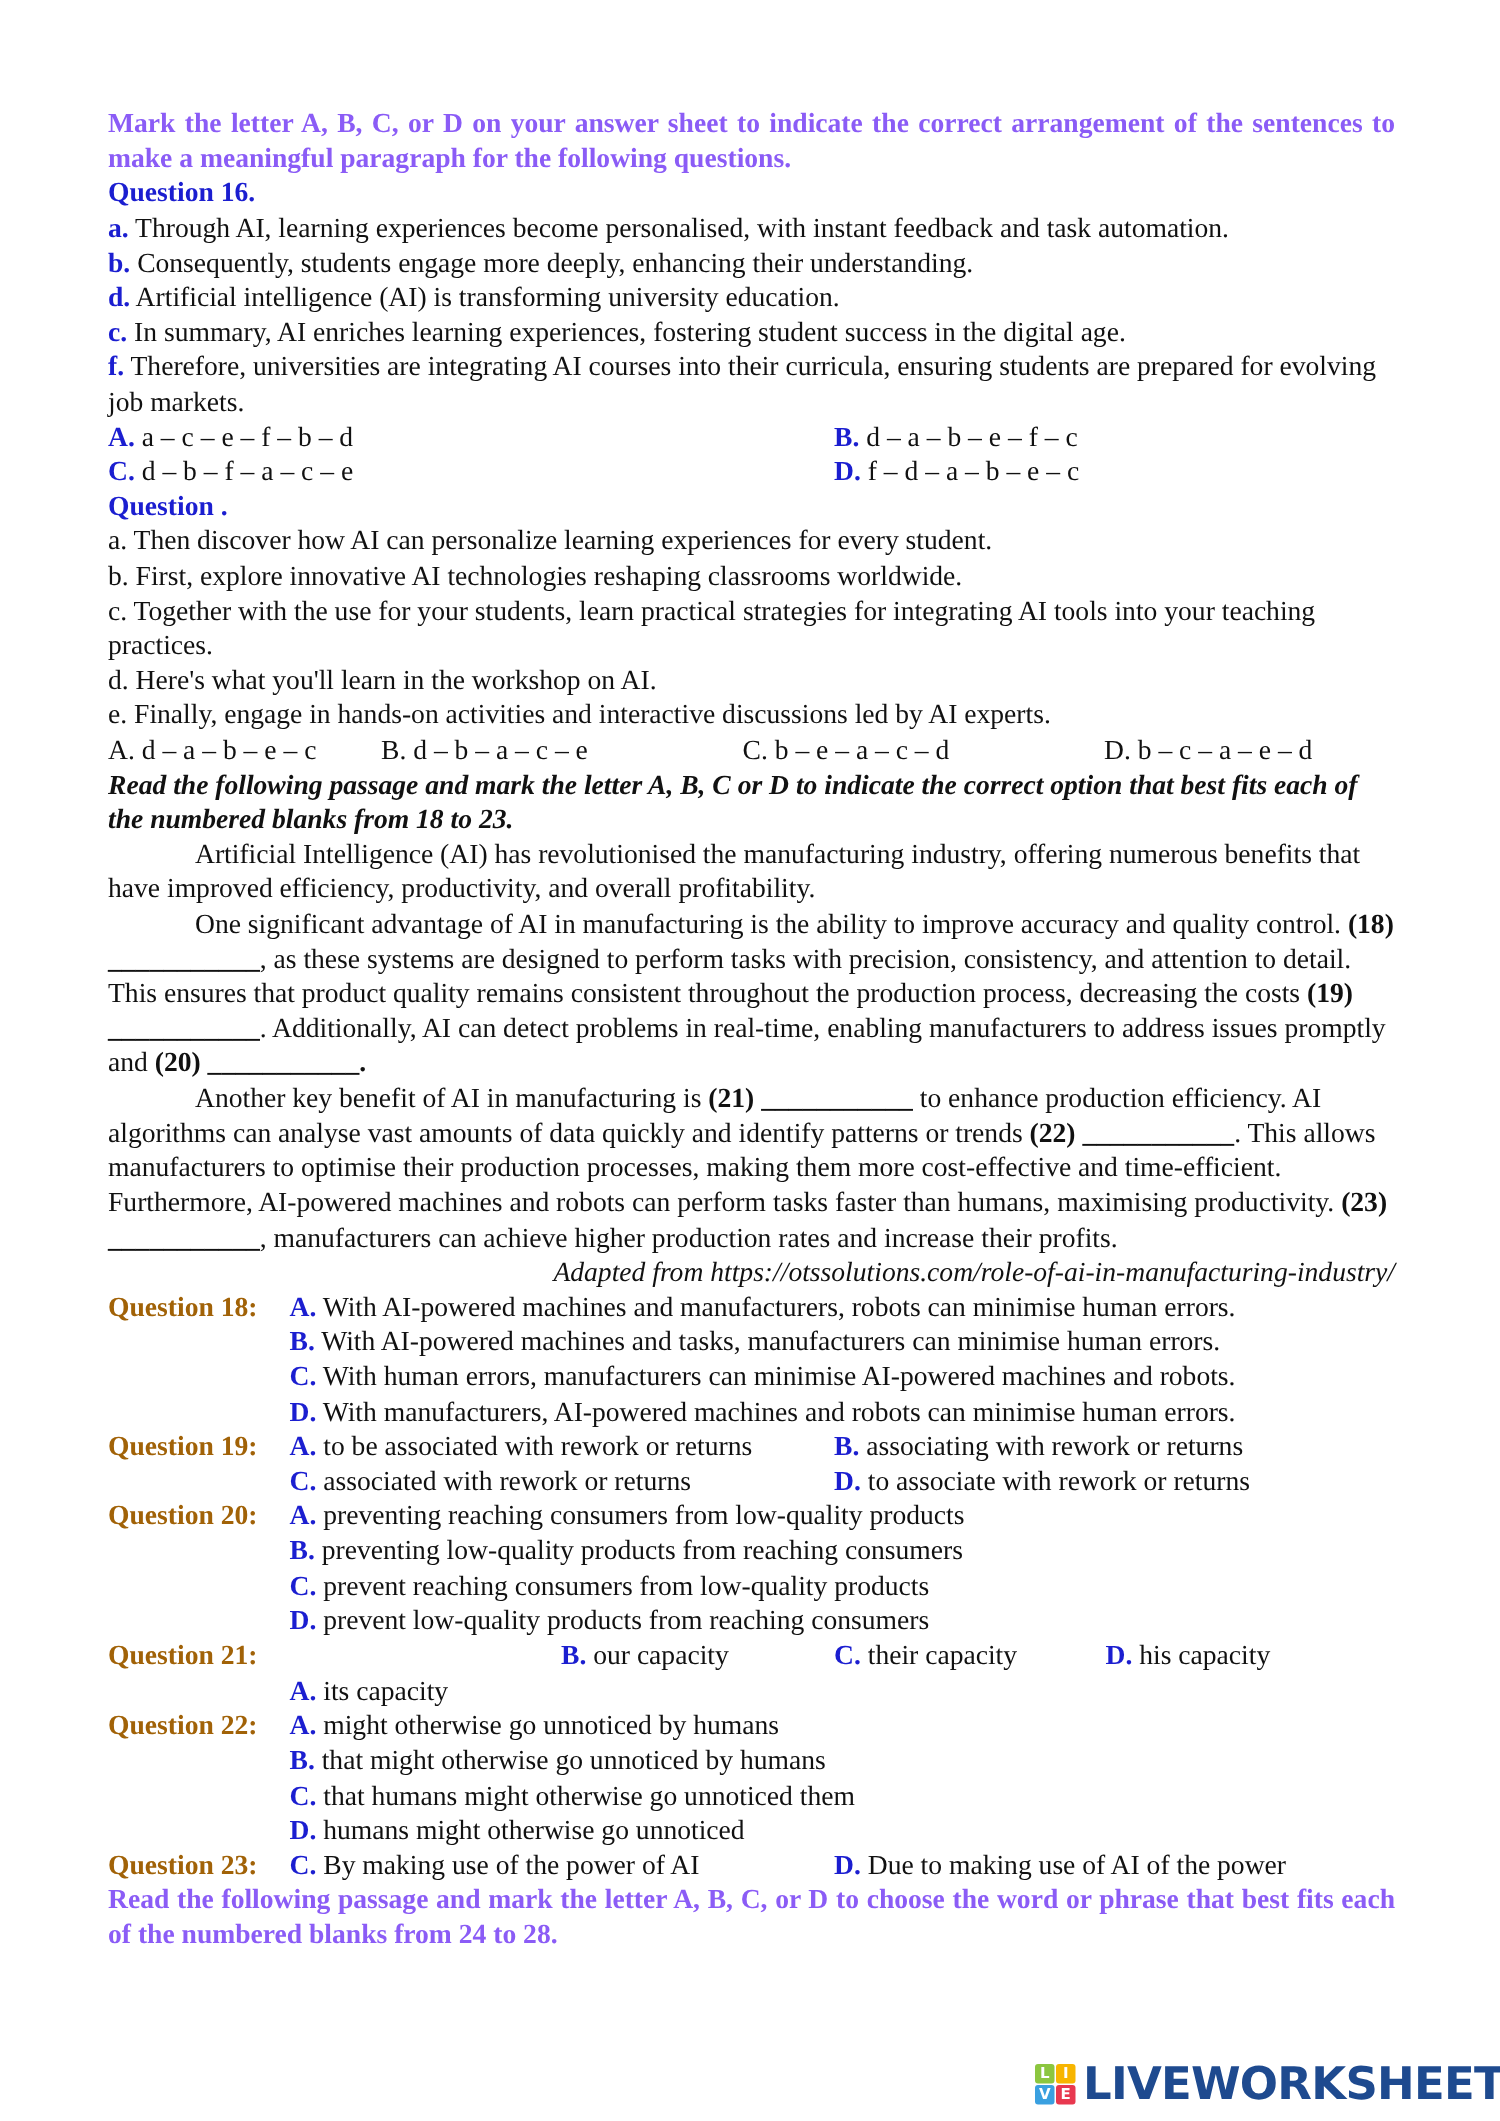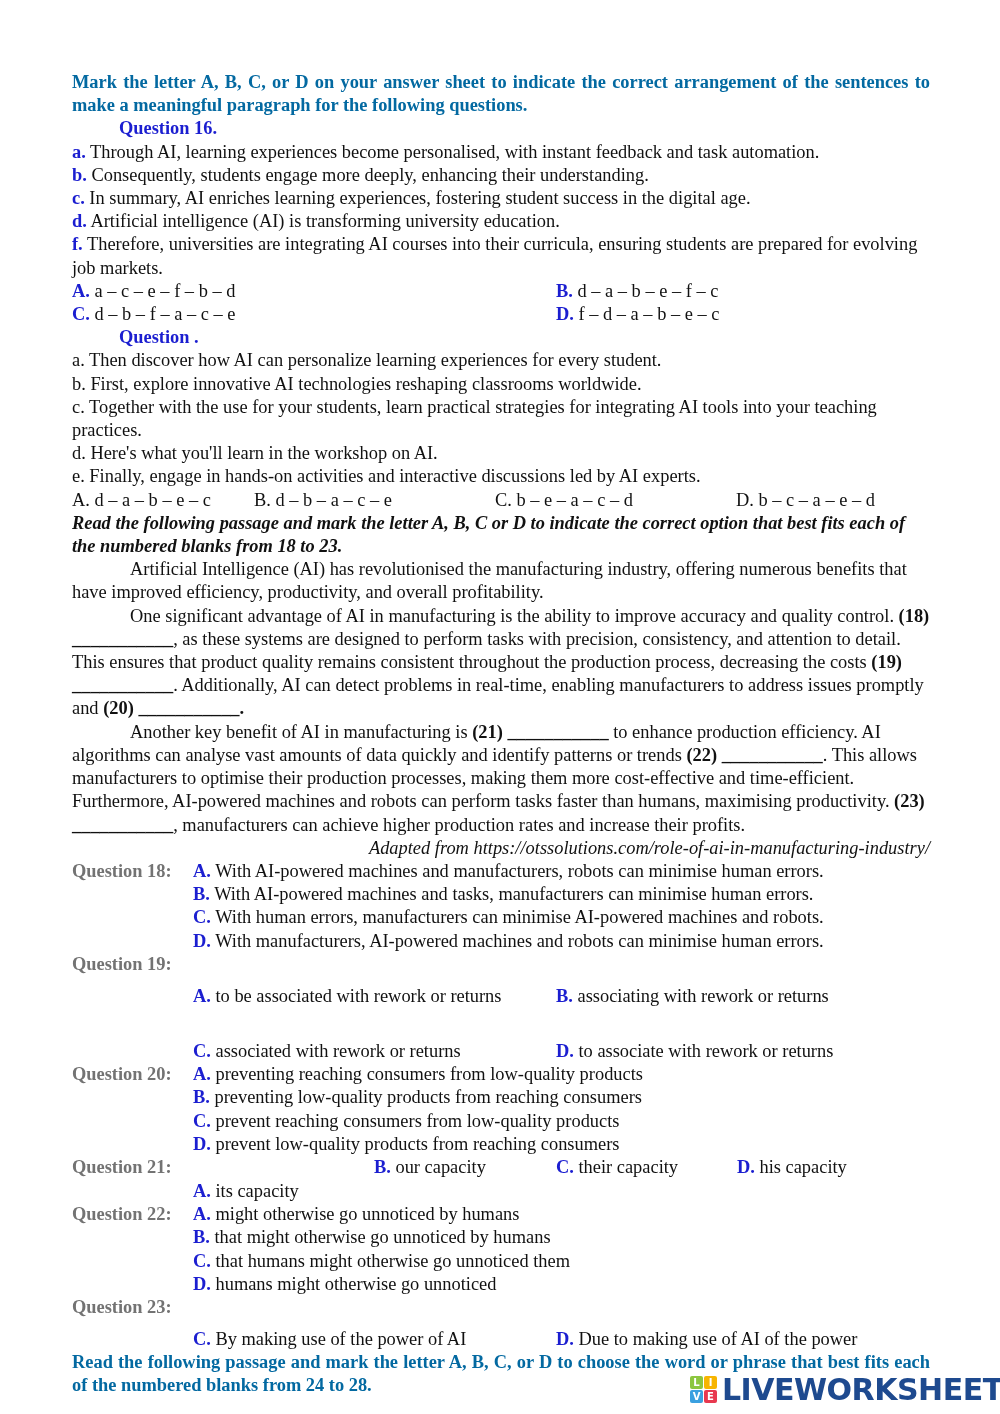--- a/index.html
+++ b/index.html
@@ -1,33 +1,33 @@
 <!DOCTYPE html>
 <html><head>
 <meta charset="utf-8">
 <style>
   html, body { margin:0; padding:0; background:#ffffff; }
   body { width:1000px; height:1414px; position:relative; overflow:hidden;
          font-family:"Liberation Serif","DejaVu Serif",serif; color:#111; }
   .page { position:absolute; left:72px; top:71px; width:858px; font-size:18.4px; line-height:23.2px; }
-  .blue { color:#1b1ed0;margin-left:47px; }
+  .blue { color:#1b1ed0; }
   .bold { font-weight:bold; }
-  .instr { color:#0369a1; font-weight:bold; text-align:justify; }
+  .instr { color:#8b5cf6; font-weight:bold; text-align:justify; }
   .instr-it { font-weight:bold; font-style:italic; color:#111; }
   .row2 { display:flex; }
   .row2 .c1 { width:484px; }
   .row4 { display:flex; }
   .row4 span.o { display:inline-block; }
   .para { text-indent:58px; }
   .blank { font-weight:bold; }
   .source { text-align:right; font-style:italic; }
   .q { display:flex; }
-  .q .qlabel { width:121px; flex:none; color:#737373; font-weight:bold; white-space:nowrap; }
+  .q .qlabel { width:121px; flex:none; color:#a16207; font-weight:bold; white-space:nowrap; }
   .q .opts { flex:1; }
-  .q .pair { display:flex;margin-top:32px; }
+  .q .pair { display:flex; }
   .q .pair .o1 { width:363px; }
   .q .quad { display:flex; }
   .q .quad .o1 { width:181px;margin-top:24px; }
   .q .quad .o2 { width:182px; }
   .q .quad .o3 { width:181px; }
   .lbl { color:#1b1ed0; font-weight:bold; }
   .logo { position:absolute; left:690px; top:1372px; display:flex; align-items:center; }
   .logo .tiles { display:grid; grid-template-columns:13px 13px; grid-template-rows:13px 13px; gap:1px; margin-right:5px; }
   .logo .tiles span { font-family:"DejaVu Sans",sans-serif; font-size:10px; font-weight:bold; color:#fff; display:flex; align-items:center; justify-content:center; border-radius:2px; }
   .logo .word { font-family:"DejaVu Sans",sans-serif; font-weight:bold; font-size:30px; color:#1e4a8f; letter-spacing:-0.5px; }
@@ -35,22 +35,22 @@
 </head>
 <body>
 
 <div class="page">
 
   <div class="instr">Mark the letter A, B, C, or D on your answer sheet to indicate the correct arrangement of the sentences to make a meaningful paragraph for the following questions.</div>
 
   <div class="blue bold">Question 16.</div>
   <div><span class="lbl">a.</span><span> Through AI, learning experiences become personalised, with instant feedback and task automation.</span></div>
   <div><span class="lbl">b.</span><span> Consequently, students engage more deeply, enhancing their understanding.</span></div>
+  <div><span class="lbl">d.</span><span> Artificial intelligence (AI) is transforming university education.</span></div>
   <div><span class="lbl">c.</span><span> In summary, AI enriches learning experiences, fostering student success in the digital age.</span></div>
-  <div><span class="lbl">d.</span><span> Artificial intelligence (AI) is transforming university education.</span></div>
   <div><span class="lbl">f.</span><span> Therefore, universities are integrating AI courses into their curricula, ensuring students are prepared for evolving job markets.</span></div>
   <div class="row2">
     <div class="c1"><span class="lbl">A.</span><span> a – c – e – f – b – d</span></div>
     <div><span class="lbl">B.</span><span> d – a – b – e – f – c</span></div>
   </div>
   <div class="row2">
     <div class="c1"><span class="lbl">C.</span><span> d – b – f – a – c – e</span></div>
     <div><span class="lbl">D.</span><span> f – d – a – b – e – c</span></div>
   </div>
 

